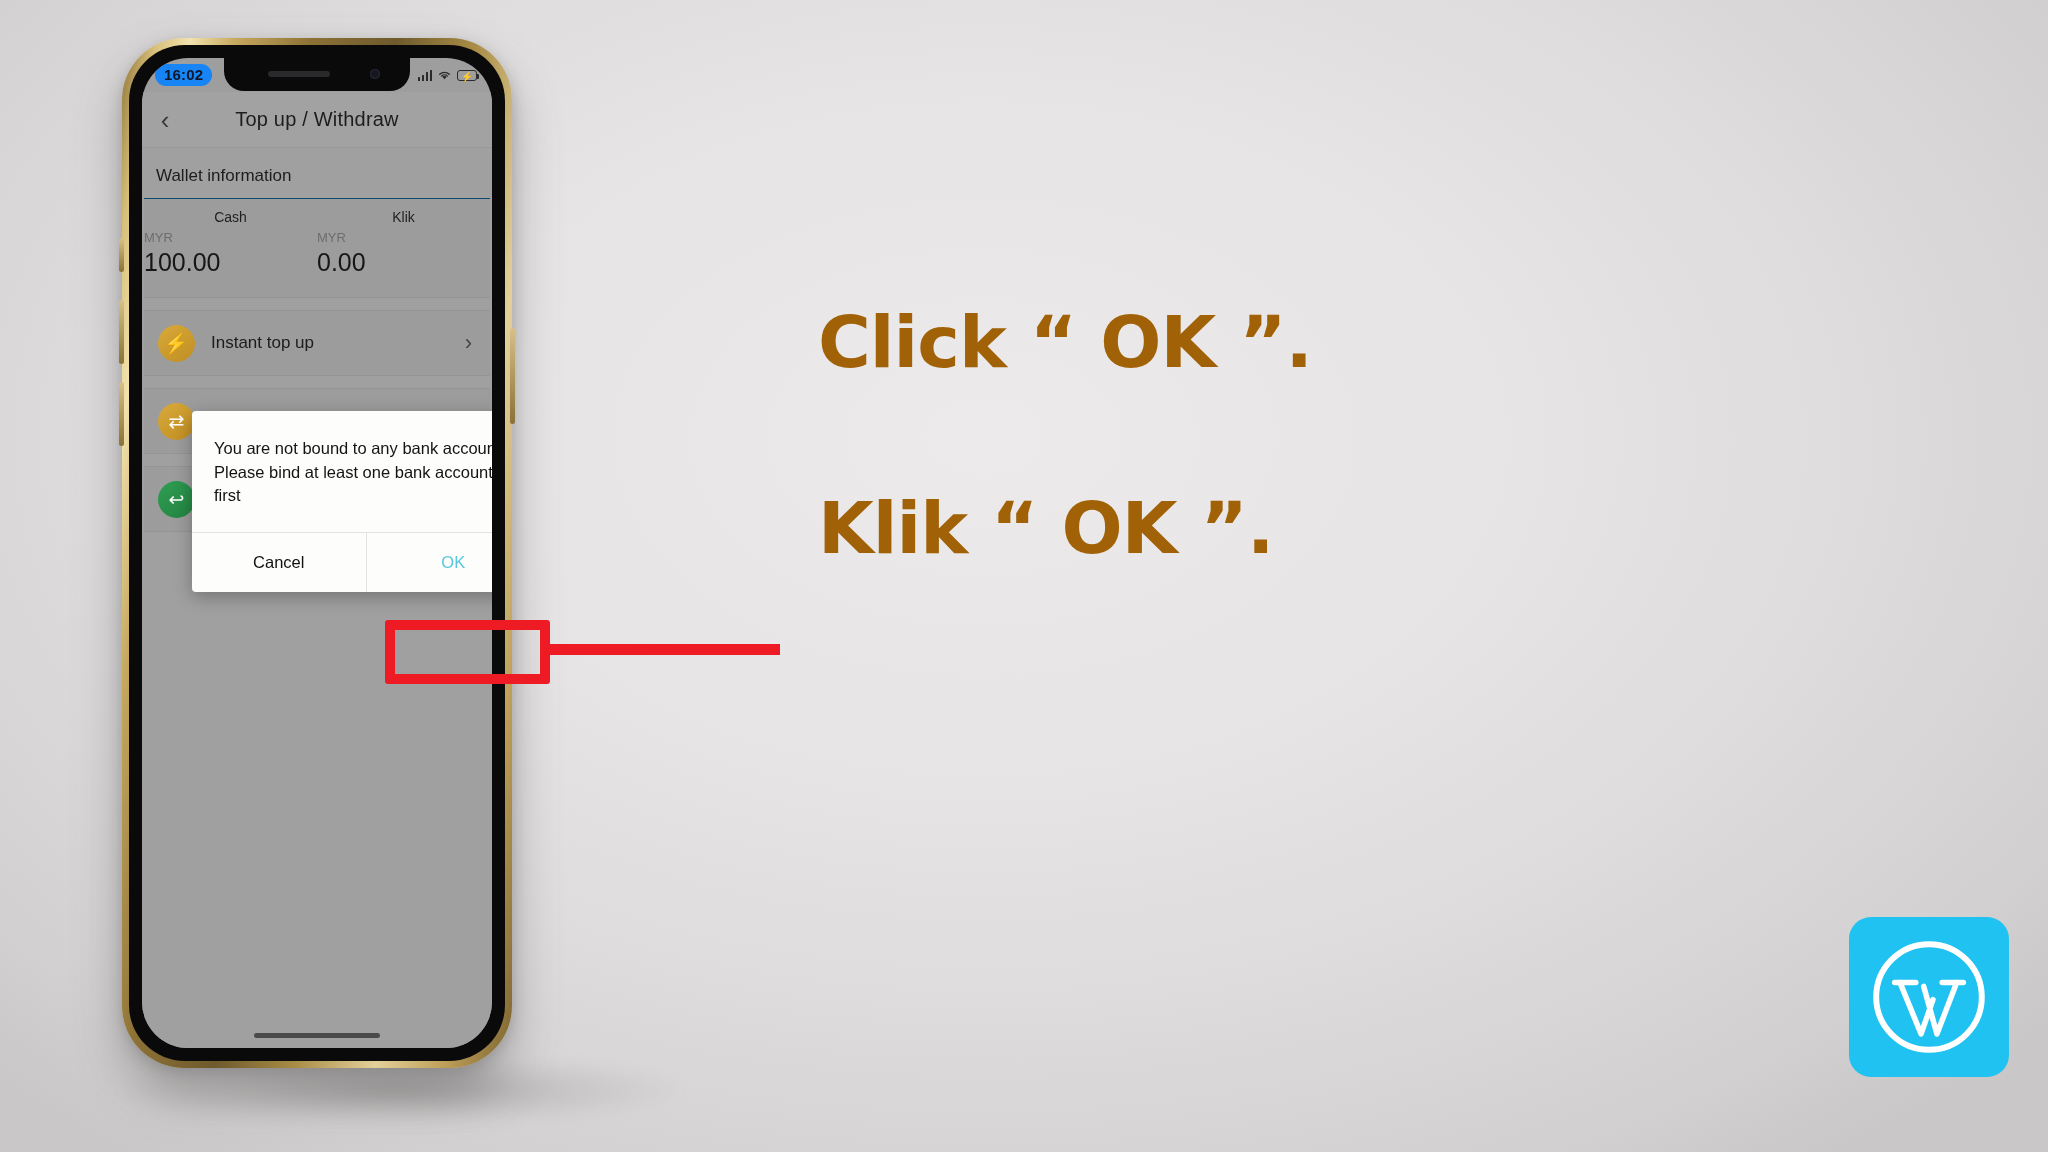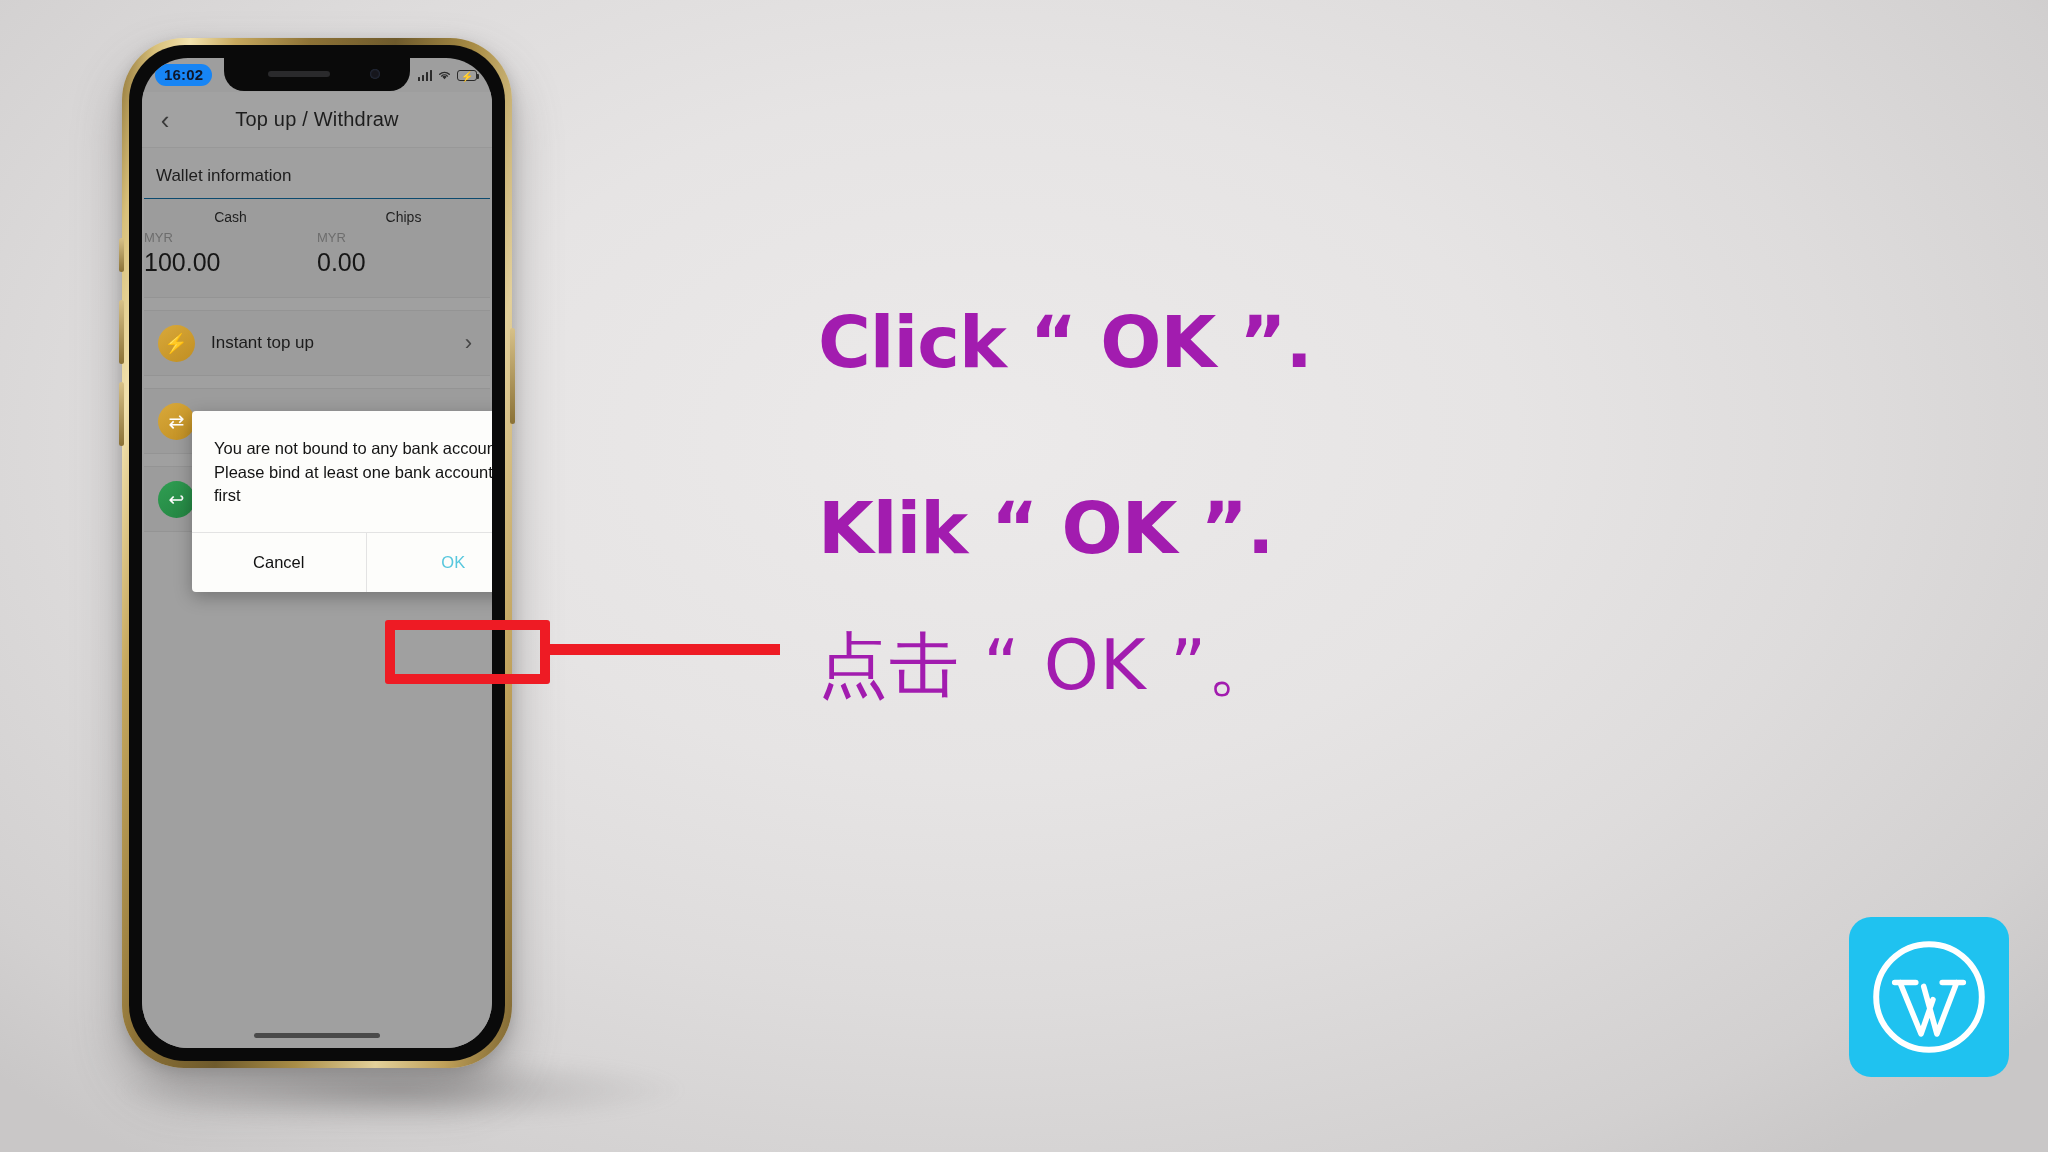--- a/index.html
+++ b/index.html
@@ -168,21 +168,21 @@
   }
   .hl-arrow{
     position:absolute; left:545px; top:644px; width:235px; height:11px;
     background:#ee1b24; z-index:29;
   }
 
   
   .instructions{
     position:absolute; left:818px; top:300px; width:1000px;
   }
-  .line{ color:#a21caf; white-space:pre; }
+  .line{ color:#a16207; white-space:pre; }
   .line.en{
     font-size:72px; font-weight:bold; letter-spacing:-1px;
     font-family:"DejaVu Sans", sans-serif;
   }
   .line.l1{ margin-bottom:102px; }
   .line.l2{ margin-bottom:49px; }
   .line.cn{
     font-size:70px; font-weight:normal; letter-spacing:1px;
     font-family:"DejaVu Sans", sans-serif;
   }
@@ -242,21 +242,21 @@
 
         <div class="wallet-card">
           <div class="wallet-col">
             <div class="lbl">Cash</div>
             <div class="amt">
               <span class="cur">MYR</span>
               <span class="val">100.00</span>
             </div>
           </div>
           <div class="wallet-col">
-            <div class="lbl">Chips</div>
+            <div class="lbl">Klik</div>
             <div class="amt">
               <span class="cur">MYR</span>
               <span class="val">0.00</span>
             </div>
           </div>
         </div>
 
         <div class="list-row">
           <div class="row-icon ic-gold">
             <span>⚡</span>
@@ -295,21 +295,20 @@
     </div>
   </div>
 </div>
 
 <div class="hl-box" style="border-color: rgb(238, 27, 36);"></div>
 <div class="hl-arrow" style="background: rgb(238, 27, 36);"></div>
 
 <div class="instructions">
   <div class="line en l1">Click “ OK ”.</div>
   <div class="line en l2">Klik “ OK ”.</div>
-  <div class="line cn">点击 “ OK ”。</div>
 </div>
 
 <div class="wp-logo" id="wpLogo" style="background: rgb(31, 194, 240);">
   <svg width="132" height="132" viewBox="0 0 100 100">
     <circle cx="50" cy="50" r="40" fill="none" stroke="#ffffff" stroke-width="4.5"></circle>
     <path d="M24 39 h16 M60 39 h16 M28 39 L44 78 L53 52 M46 42 L56 78 L71 39" fill="none" stroke="#ffffff" stroke-width="4.2" stroke-linecap="round" stroke-linejoin="round"></path>
   </svg>
 </div>
 
 </body></html>

